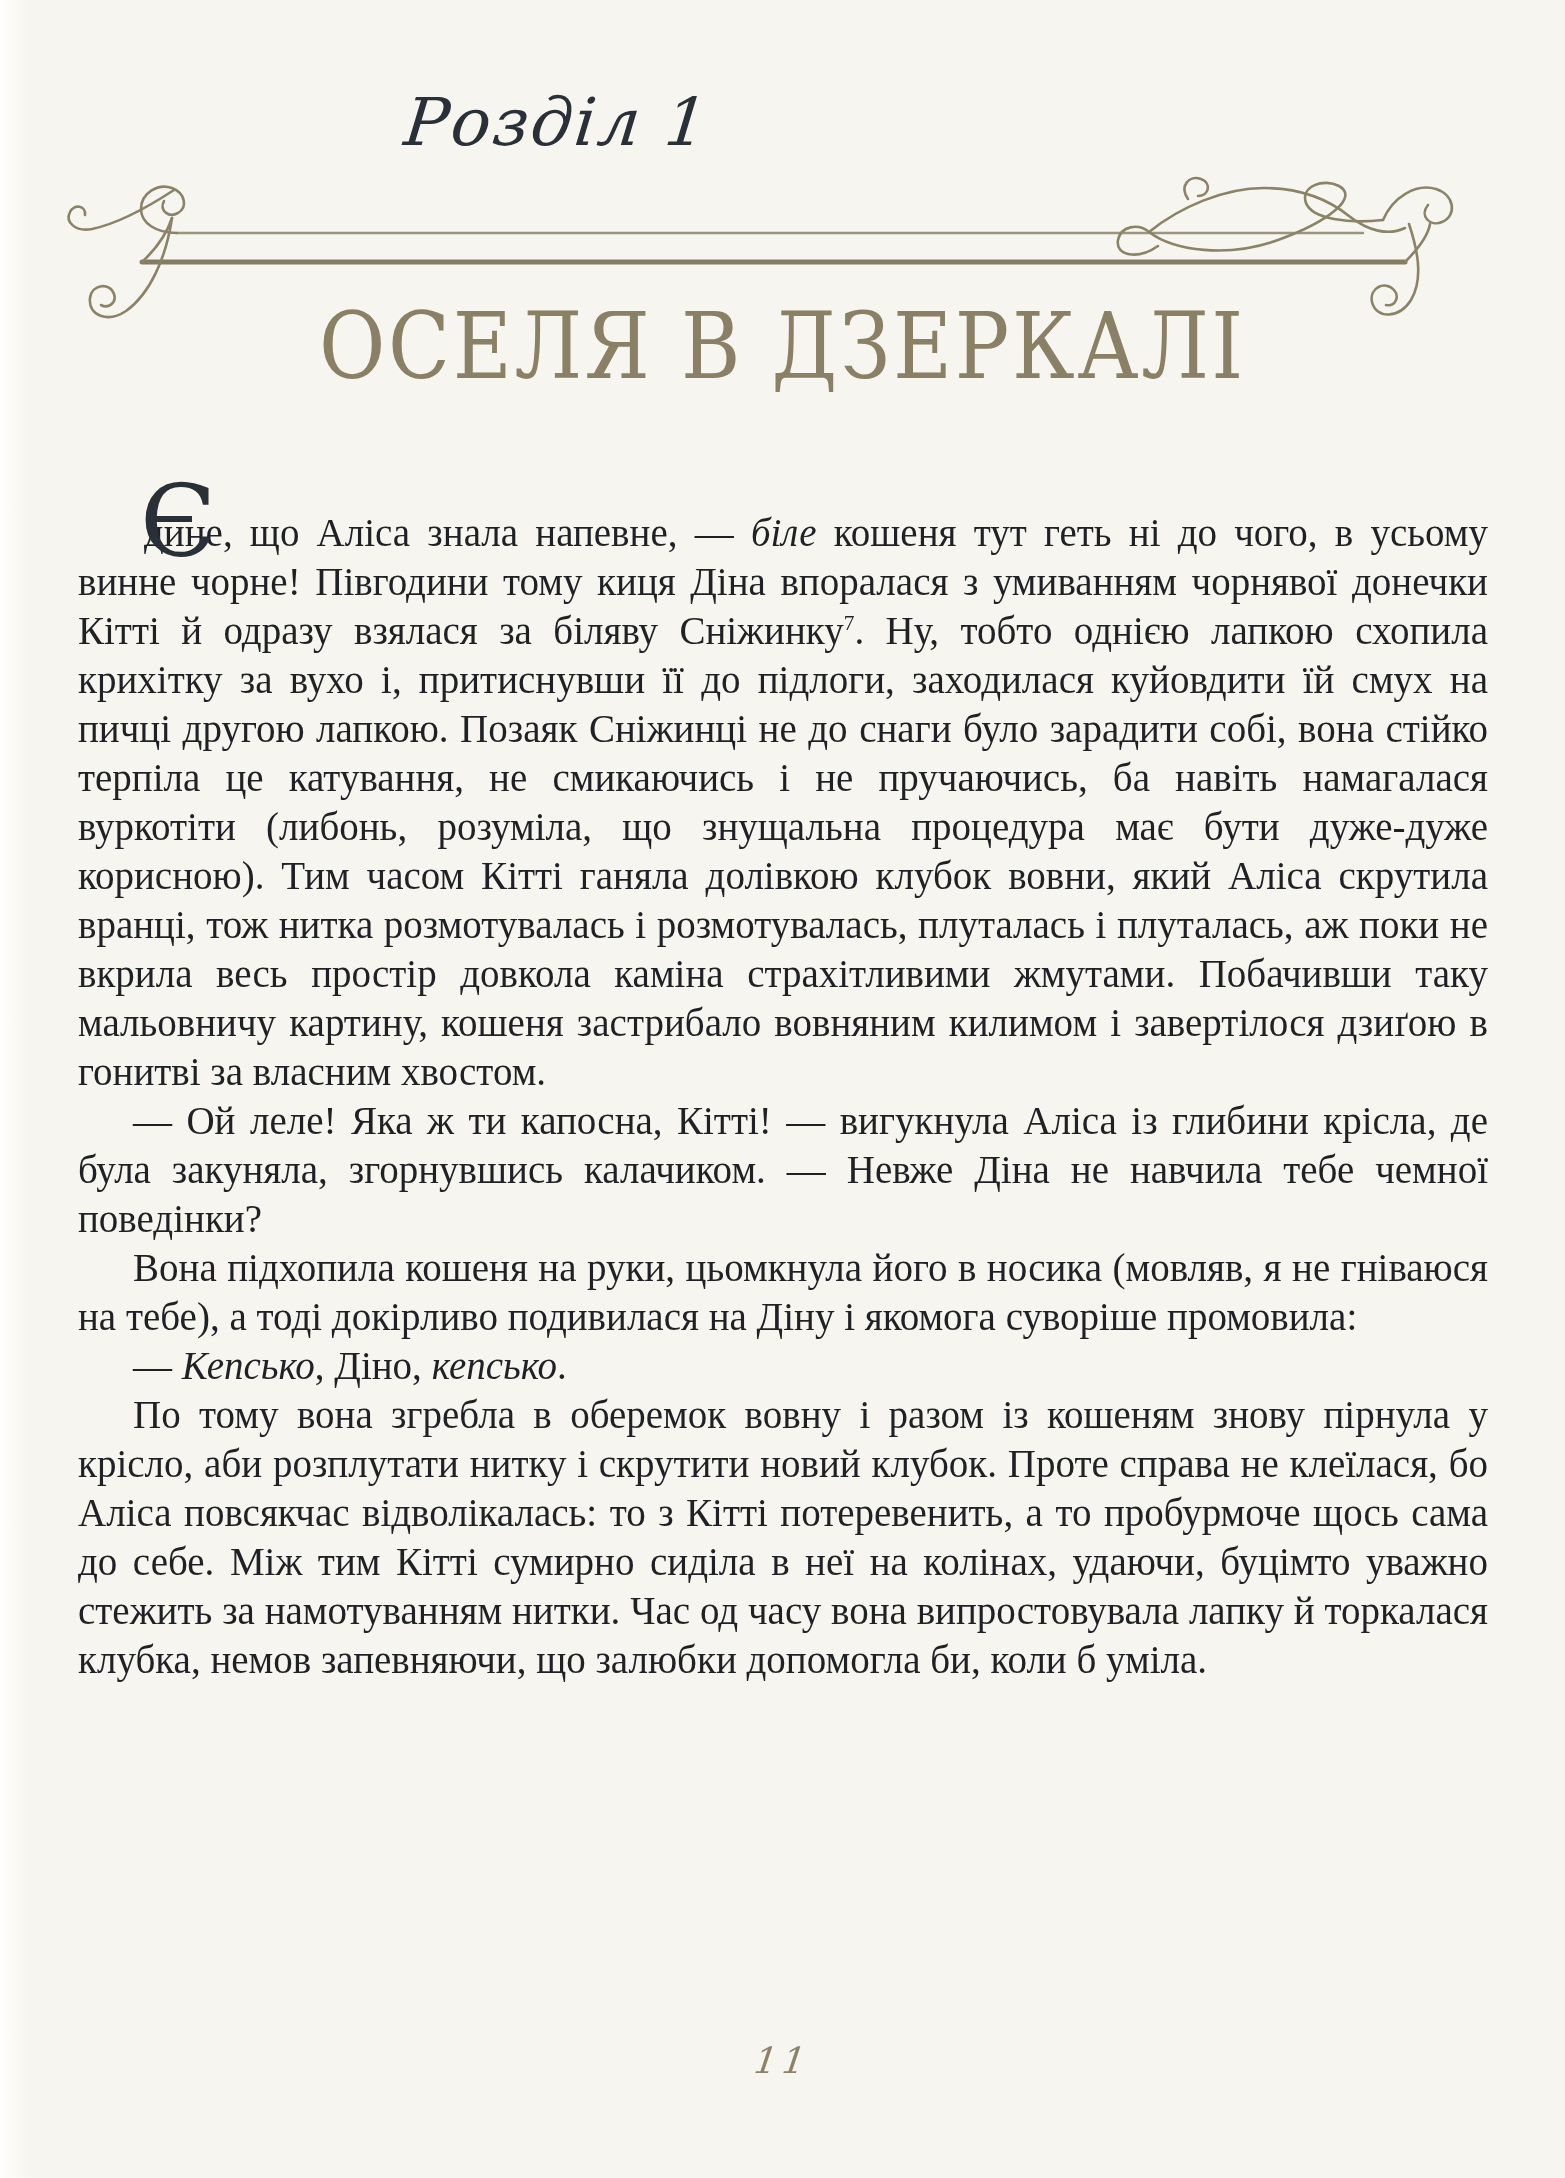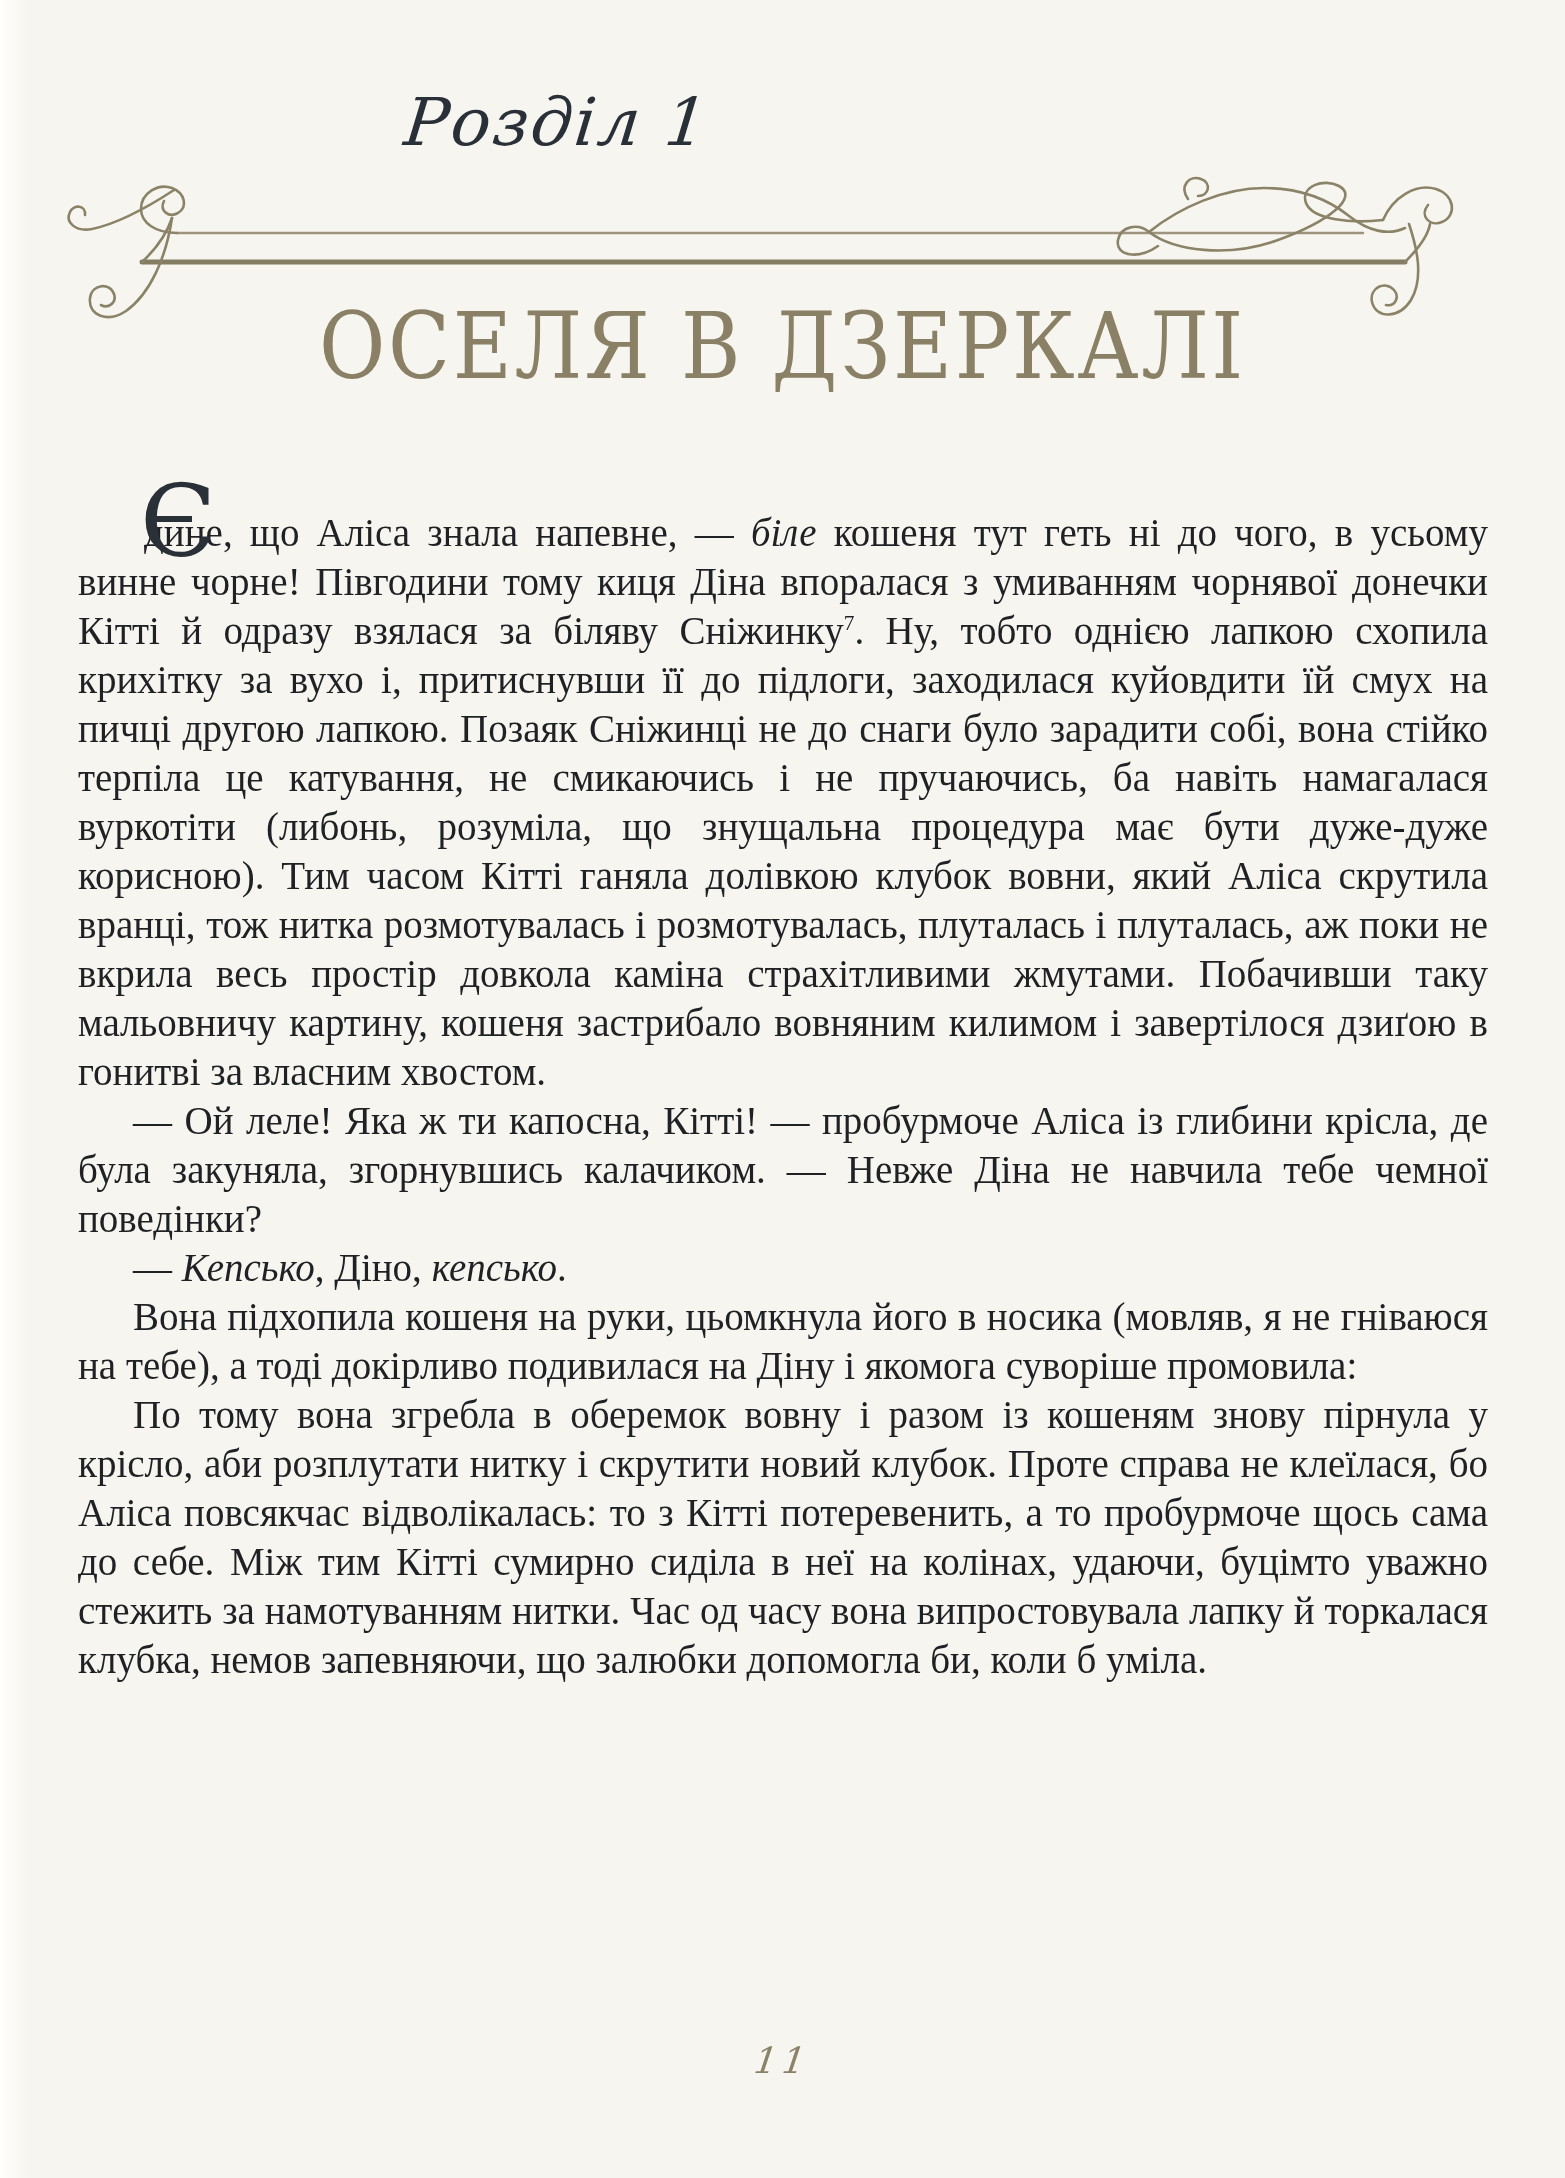--- a/index.html
+++ b/index.html
@@ -120,21 +120,21 @@
       <path d="M 1345 92 C 1355 69 1378 55 1398 61 C 1417 67 1419 88 1404 94 C 1392 99 1381 88 1390 77"></path>
       <path d="M 1367 134 C 1381 120 1390 108 1392 96"></path>
       <path d="M 1371 96 C 1379 120 1386 150 1373 172 C 1361 191 1338 191 1334 174 C 1331 160 1347 152 1356 162 C 1362 169 1357 179 1348 177"></path>
     </g>
   </svg>
 
   <h1 class="title">ОСЕЛЯ В ДЗЕРКАЛІ</h1>
 
   <div class="body-text">
       <p class="first"><span class="dropcap">Є</span><span>дине, що Аліса знала напевне, — </span><em>біле</em><span> кошеня тут геть ні до чого, в усьому винне чорне! Півгодини тому киця Діна впоралася з умиванням чорнявої донечки Кітті й одразу взялася за біляву Сніжинку</span><sup>7</sup><span>. Ну, тобто однією лапкою схопила крихітку за вухо і, притиснувши її до підлоги, заходилася куйовдити їй смух на пичці другою лапкою. Позаяк Сніжинці не до снаги було зарадити собі, вона стійко терпіла це катування, не смикаючись і не пручаючись, ба навіть намагалася вуркотіти (либонь, розуміла, що знущальна процедура має бути дуже-дуже корисною). Тим часом Кітті ганяла долівкою клубок вовни, який Аліса скрутила вранці, тож нитка розмотувалась і розмотувалась, плуталась і плуталась, аж поки не вкрила весь простір довкола каміна страхітливими жмутами. Побачивши таку мальовничу картину, кошеня застрибало вовняним килимом і завертілося дзиґою в гонитві за власним хвостом.</span></p>
-      <p class="indent"><span>— Ой леле! Яка ж ти капосна, Кітті! — пробурмоче Аліса із глибини крісла, де була закуняла, згорнувшись калачиком. — Невже Діна не навчила тебе чемної поведінки?</span></p>
+      <p class="indent"><span>— Ой леле! Яка ж ти капосна, Кітті! — вигукнула Аліса із глибини крісла, де була закуняла, згорнувшись калачиком. — Невже Діна не навчила тебе чемної поведінки?</span></p>
+      <p class="indent"><span>Вона підхопила кошеня на руки, цьомкнула його в носика (мовляв, я не гніваюся на тебе), а тоді докірливо подивилася на Діну і якомога суворіше промовила:</span></p>
       <p class="indent"><span>— </span><em>Кепсько</em><span>, Діно, </span><em>кепсько</em><span>.</span></p>
-      <p class="indent"><span>Вона підхопила кошеня на руки, цьомкнула його в носика (мовляв, я не гніваюся на тебе), а тоді докірливо подивилася на Діну і якомога суворіше промовила:</span></p>
       <p class="indent"><span>По тому вона згребла в оберемок вовну і разом із кошеням знову пірнула у крісло, аби розплутати нитку і скрутити новий клубок. Проте справа не клеїлася, бо Аліса повсякчас відволікалась: то з Кітті потеревенить, а то пробурмоче щось сама до себе. Між тим Кітті сумирно сиділа в неї на колінах, удаючи, буцімто уважно стежить за намотуванням нитки. Час од часу вона випростовувала лапку й торкалася клубка, немов запевняючи, що залюбки допомогла би, коли б уміла.</span></p>
     </div>
 
   <div class="page-number">11</div>
 
 </div>
 
 </body></html>

